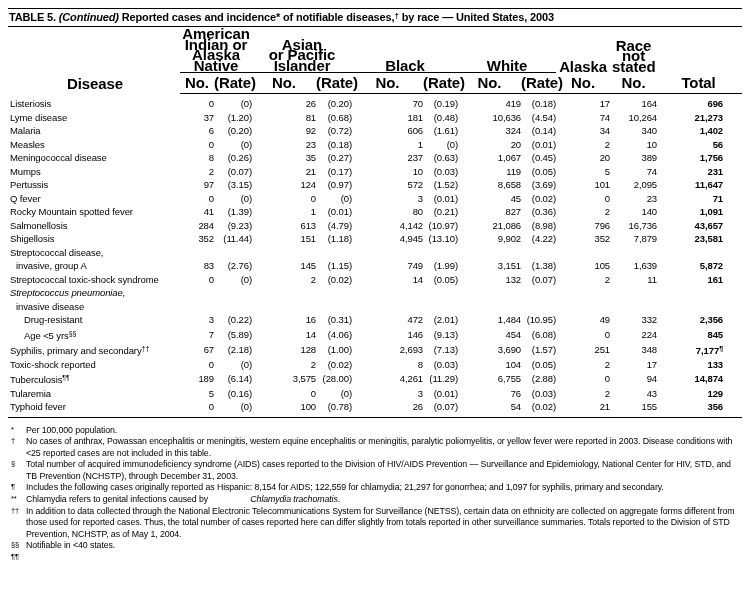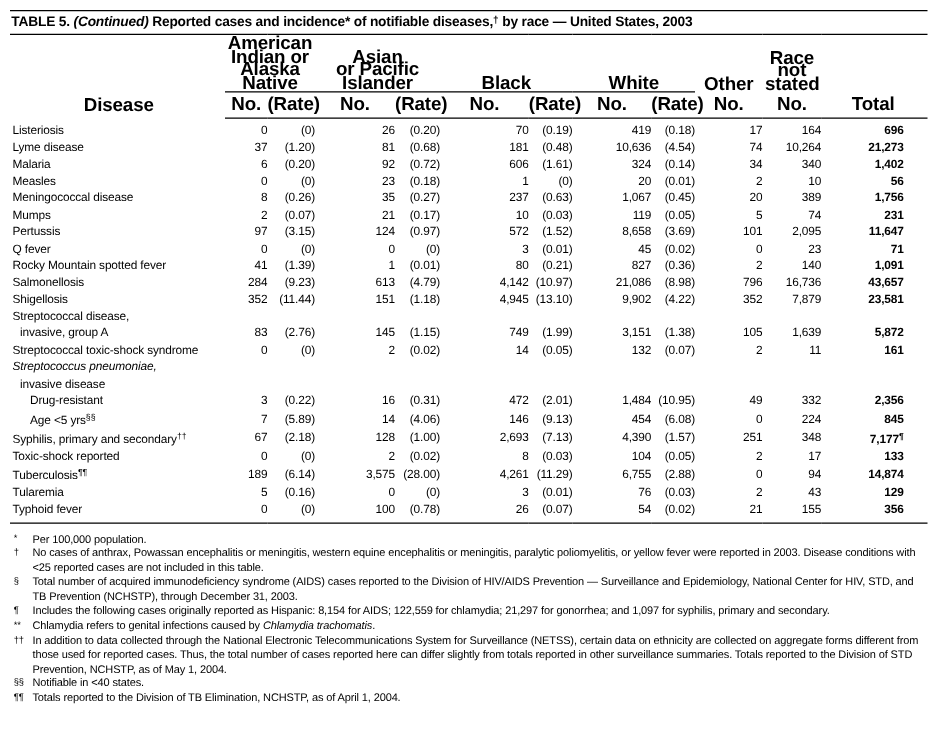--- a/index.html
+++ b/index.html
@@ -36,21 +36,21 @@
   td.ind2 { padding-left:16px; }
   td.it { font-style:italic; }
   td.num { text-align:right; }
   td.total { font-weight:bold; padding-right:19px; }
   .sup { font-size:7px; vertical-align:3px; letter-spacing:0; }
 
   .footnotes { padding:7px 2px 0 2px; font-size:8.8px; line-height:11.6px;
                letter-spacing:-0.1px; }
   .fn { position:relative; padding-left:16px; }
   .fn .fsym { position:absolute; left:1px; top:-1px; font-size:7.5px; }
-  .fn .it { font-style:italic; }
+  .fn .it { font-style:italic;margin-left:40px; }
 </style>
 </head>
 <body>
 
 <div class="page">
   <div class="rule-top"></div>
 
   <div class="title"><span>TABLE 5.</span> <span class="it">(Continued)</span> <span>Reported cases and incidence* of notifiable diseases,</span><span class="sup">†</span> <span>by race — United States, 2003</span></div>
 
   <table>
@@ -90,21 +90,21 @@
               <span>Black</span>
             </div>
         </th>
         <th colspan="2">
           <div class="grp u">
               <span>White</span>
             </div>
         </th>
         <th>
           <div class="grp">
-              <span>Other</span>
+              <span>Alaska</span>
             </div>
         </th>
         <th>
           <div class="grp">
               <span>Race</span>
               <span>not</span>
               <span>stated</span>
             </div>
         </th>
         <th></th>
@@ -377,21 +377,21 @@
           <td class="num total">845</td>
         </tr>
         <tr>
           <td class="disease ind0">Syphilis, primary and secondary<span class="sup">††</span></td>
           <td class="num">67</td>
           <td class="num">(2.18)</td>
           <td class="num">128</td>
           <td class="num">(1.00)</td>
           <td class="num">2,693</td>
           <td class="num">(7.13)</td>
-          <td class="num">4,390</td>
+          <td class="num">3,690</td>
           <td class="num">(1.57)</td>
           <td class="num">251</td>
           <td class="num">348</td>
           <td class="num total">7,177<span class="sup">¶</span></td>
         </tr>
         <tr>
           <td class="disease ind0">Toxic-shock reported</td>
           <td class="num">0</td>
           <td class="num">(0)</td>
           <td class="num">2</td>
@@ -450,15 +450,15 @@
   </table>
 
   <div class="footnotes">
       <div class="fn"><span class="fsym">*</span><span>Per 100,000 population.</span></div>
       <div class="fn"><span class="fsym">†</span><span>No cases of anthrax, Powassan encephalitis or meningitis, western equine encephalitis or meningitis, paralytic poliomyelitis, or yellow fever were reported in 2003.  Disease conditions with &lt;25 reported cases are not included in this table.</span></div>
       <div class="fn"><span class="fsym">§</span><span>Total number of acquired immunodeficiency syndrome (AIDS) cases reported to the Division of HIV/AIDS Prevention — Surveillance and Epidemiology, National Center for HIV, STD, and TB Prevention (NCHSTP), through December 31, 2003.</span></div>
       <div class="fn"><span class="fsym">¶</span><span>Includes the following cases originally reported as Hispanic: 8,154 for AIDS; 122,559 for chlamydia; 21,297 for gonorrhea; and 1,097 for syphilis, primary and secondary.</span></div>
       <div class="fn"><span class="fsym">**</span><span>Chlamydia refers to genital infections caused by </span><span class="it">Chlamydia trachomatis</span><span>.</span></div>
       <div class="fn"><span class="fsym">††</span><span>In addition to data collected through the National Electronic Telecommunications System for Surveillance (NETSS), certain data on ethnicity are collected on aggregate forms different from those used for reported cases. Thus, the total number of cases reported here can differ slightly from totals reported in other surveillance summaries. Totals reported to the Division of STD Prevention, NCHSTP, as of May 1, 2004.</span></div>
       <div class="fn"><span class="fsym">§§</span><span>Notifiable in &lt;40 states.</span></div>
-      <div class="fn"><span class="fsym">¶¶</span><span>Totals reported to the Division of TB Elimination, NCHSTP, as of April 1, 2004.</span></div>
+      <div class="fn"><span class="fsym">¶¶</span></div>
     </div>
 </div>
 
 </body></html>

